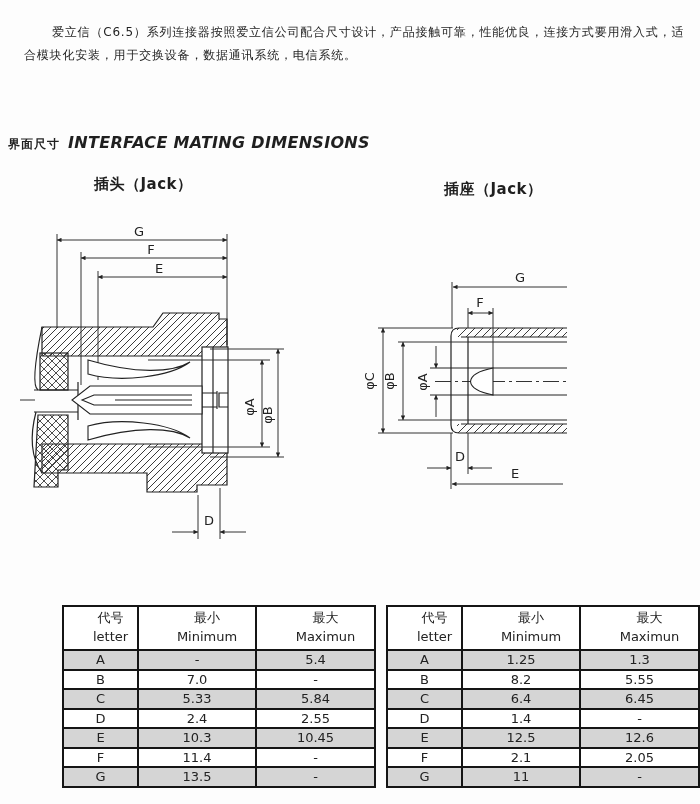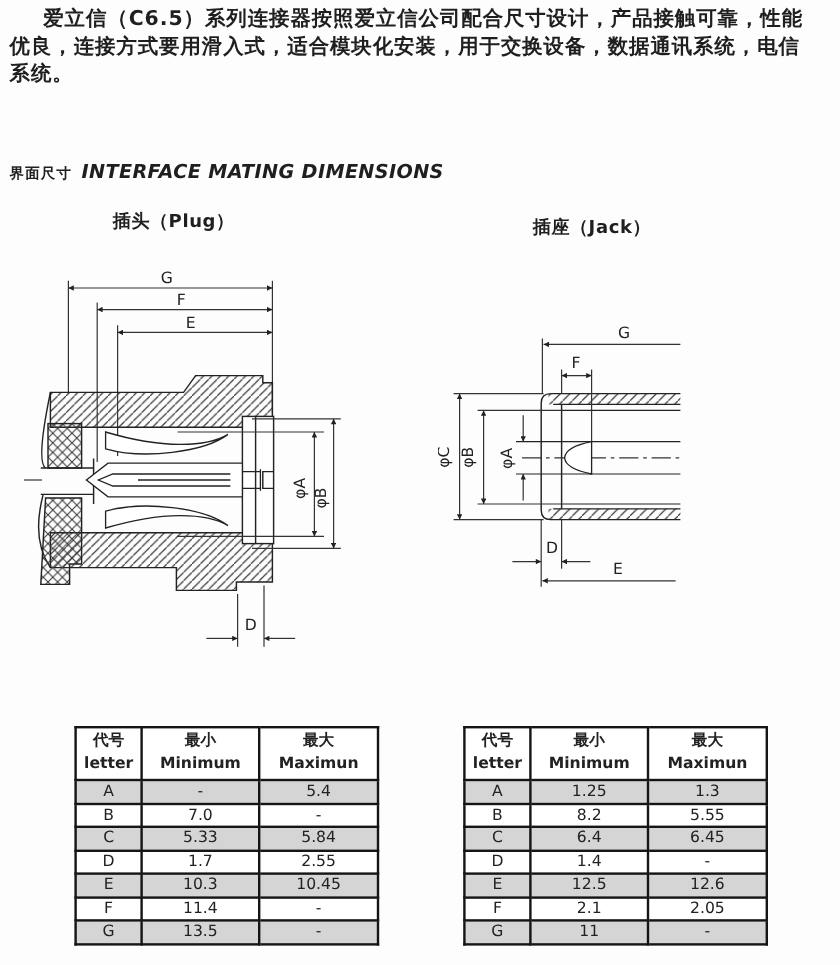--- a/index.html
+++ b/index.html
@@ -5,61 +5,61 @@
   html,body{margin:0;padding:0;}
   body{
     width:700px;height:804px;position:relative;overflow:hidden;
     background:#fdfdfd;color:#1f1f1f;
     font-family:"DejaVu Sans","Liberation Sans",sans-serif;
   }
   .abs{position:absolute;}
   
   .intro{
     left:8px;top:5px;width:664px;
-    font-size:17px;font-weight:700;line-height:23px;
-    letter-spacing:0.8px;text-indent:28px;margin:0;
+    font-size:12px;font-weight:400;line-height:23px;
+    letter-spacing:0.8px;text-indent:28px;margin:16px;
   }
   
   .heading{left:8px;top:133px;font-weight:bold;white-space:nowrap;}
   .heading .zh{font-size:12px;letter-spacing:1px;margin-right:8px;}
   .heading .en{font-size:16px;letter-spacing:0.3px;font-style:italic;}
   .fig-label{font-size:15px;font-weight:600;letter-spacing:0.5px;}
   .plug-label{left:94px;top:175px;}
   .jack-label{left:444px;top:180px;}
   
   svg text{font-family:"DejaVu Sans","Liberation Sans",sans-serif;font-size:13px;fill:#222;}
   
   table.dim-table{
     border-collapse:collapse;background:#fff;
     font-size:13px;table-layout:fixed;
   }
   table.dim-table th,table.dim-table td{
     border:2px solid #151515;text-align:center;padding:0;color:#222;
   }
   table.dim-table th{
-    font-weight:bold;height:42px;line-height:1.45;font-size:13px;
+    font-weight:normal;height:42px;line-height:1.45;font-size:13px;padding-left:20px;
   }
   table.dim-table td{height:17.5px;font-size:13px;}
   table.dim-table tr.shaded td{background:#d5d5d5;}
   .t-plug{left:62px;top:605px;}
   .t-jack{left:386px;top:605px;}
   .c-letter{width:53px;}
   .c-min{width:96px;}
   .c-max{width:97px;}
 </style>
 </head>
 <body>
 
 <p class="abs intro">爱立信（C6.5）系列连接器按照爱立信公司配合尺寸设计，产品接触可靠，性能优良，连接方式要用滑入式，适合模块化安装，用于交换设备，数据通讯系统，电信系统。</p>
 
 <div class="abs heading">
   <span class="zh">界面尺寸</span><span class="en">INTERFACE MATING DIMENSIONS</span>
 </div>
 
-<div class="abs fig-label plug-label">插头（Plug）</div>
+<div class="abs fig-label plug-label">插头（Jack）</div>
 <div class="abs fig-label jack-label">插座（Jack）</div>
 
 <svg class="abs" style="left:20px;top:225px;" width="280" height="330" viewBox="0 0 280 330">
   <defs>
     <marker id="ap" viewBox="0 0 10 10" refX="10" refY="5" markerWidth="10" markerHeight="4.5" orient="auto-start-reverse">
       <path d="M0,0 L10,5 L0,10 Z" fill="#222"></path>
     </marker>
     <pattern id="hp" patternUnits="userSpaceOnUse" width="7" height="7">
       <path d="M-1,8 L8,-1" stroke="#3a3a3a" stroke-width="1"></path>
     </pattern>
@@ -225,21 +225,21 @@
         <td>7.0</td>
         <td>-</td>
       </tr>
       <tr class="shaded">
         <td>C</td>
         <td>5.33</td>
         <td>5.84</td>
       </tr>
       <tr>
         <td>D</td>
-        <td>1.7</td>
+        <td>2.4</td>
         <td>2.55</td>
       </tr>
       <tr class="shaded">
         <td>E</td>
         <td>10.3</td>
         <td>10.45</td>
       </tr>
       <tr>
         <td>F</td>
         <td>11.4</td>

